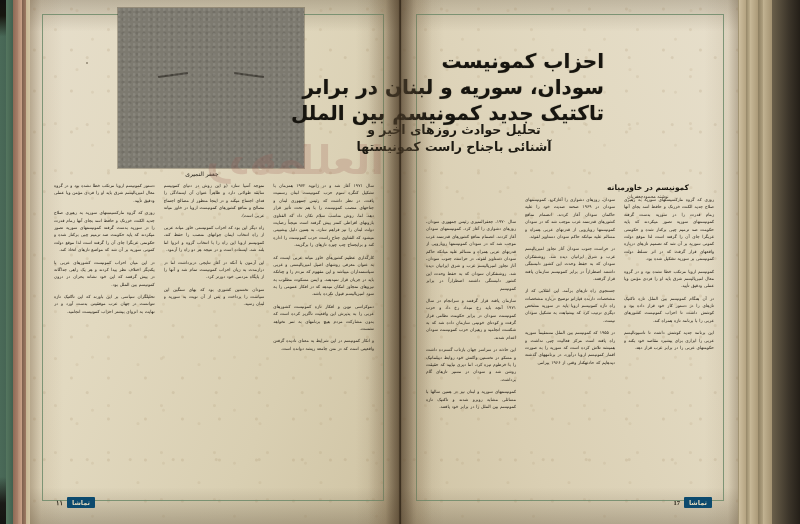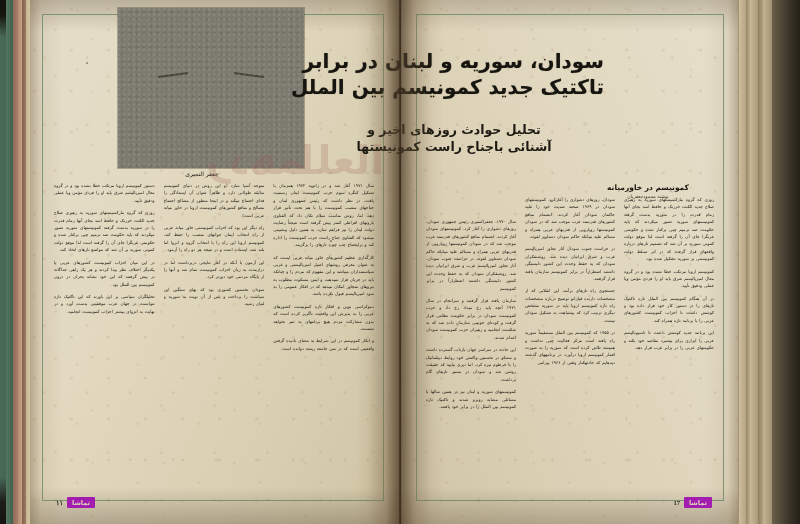--- a/index.html
+++ b/index.html
@@ -119,21 +119,21 @@
     word-spacing:.4px;}
   .kicker{position:absolute;right:26px;top:183px;width:128px;
     font-size:7.5px;font-weight:700;color:#1b1710;direction:rtl;text-align:center;}
   .byline{position:absolute;right:26px;top:194px;width:128px;
     font-size:4.6px;color:#3a3126;direction:rtl;text-align:center;}
 
   
   .footer{position:absolute;bottom:16px;display:flex;align-items:center;gap:4px;direction:rtl;}
   .footer.l{left:26px;}
   .footer.r{right:26px;}
-  .logo-badge{background:#a21caf;color:#ded6bb;font-size:6.5px;font-weight:700;
+  .logo-badge{background:#0c4a6e;color:#ded6bb;font-size:6.5px;font-weight:700;
     padding:1.5px 5px;letter-spacing:.5px;border-radius:1px;}
   .folio{font-size:6.5px;color:#2a251b;font-weight:700;font-family:Liberation Serif, serif;}
 
   
   .speck{position:absolute;background:rgba(60,48,30,.5);border-radius:50%;}
 </style>
 </head>
 <body>
 
 <div id="stage">
@@ -239,20 +239,21 @@
 
     <div class="footer r">
       <span class="logo-badge">تماشا</span>
       <span class="folio">17</span>
     </div>
 
     <div class="speck" style="left:150px;top:200px;width:2px;height:2px;"></div>
   </div>
 
   <div class="headline">
+    <div>احزاب کمونیست</div>
     <div>سودان، سوریه و لبنان در برابر تاکتیک جدید کمونیسم بین الملل</div>
   </div>
   <div class="subhead">
     <div>تحلیل حوادث روزهای اخیر و</div>
     <div>آشنائی باجناح راست کمونیستها</div>
   </div>
 
   <div class="gutter"></div>
   <div class="spineline"></div>
 

